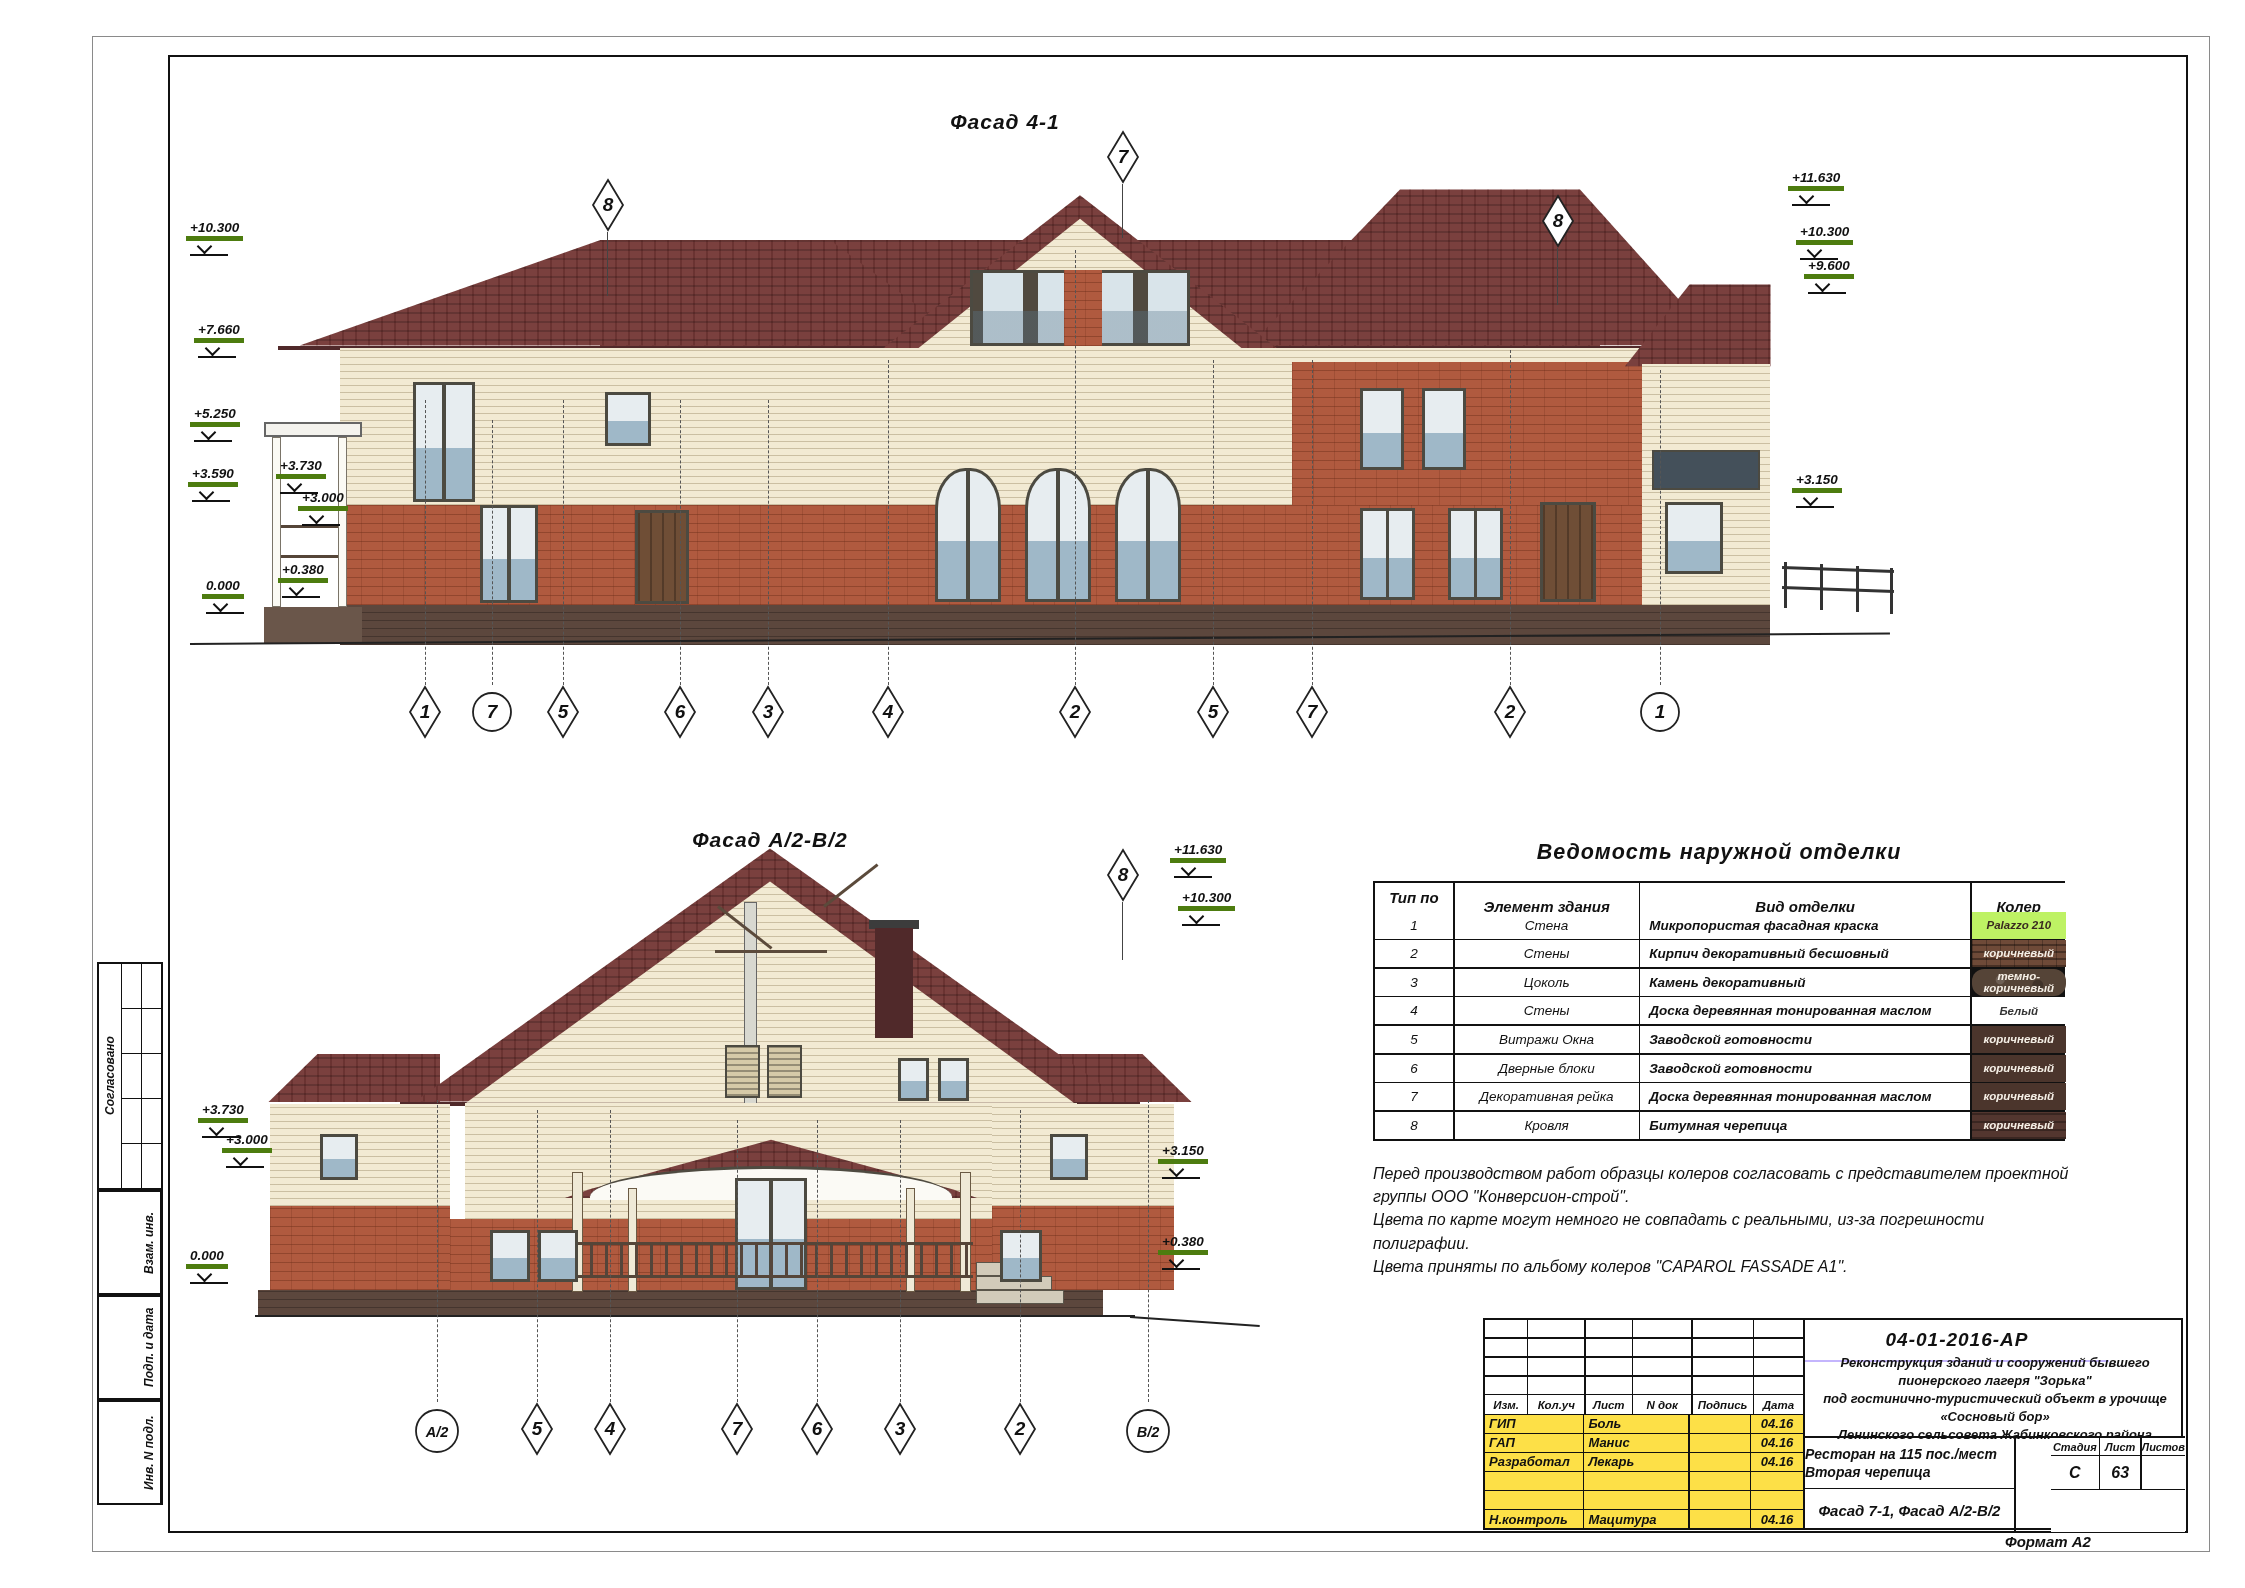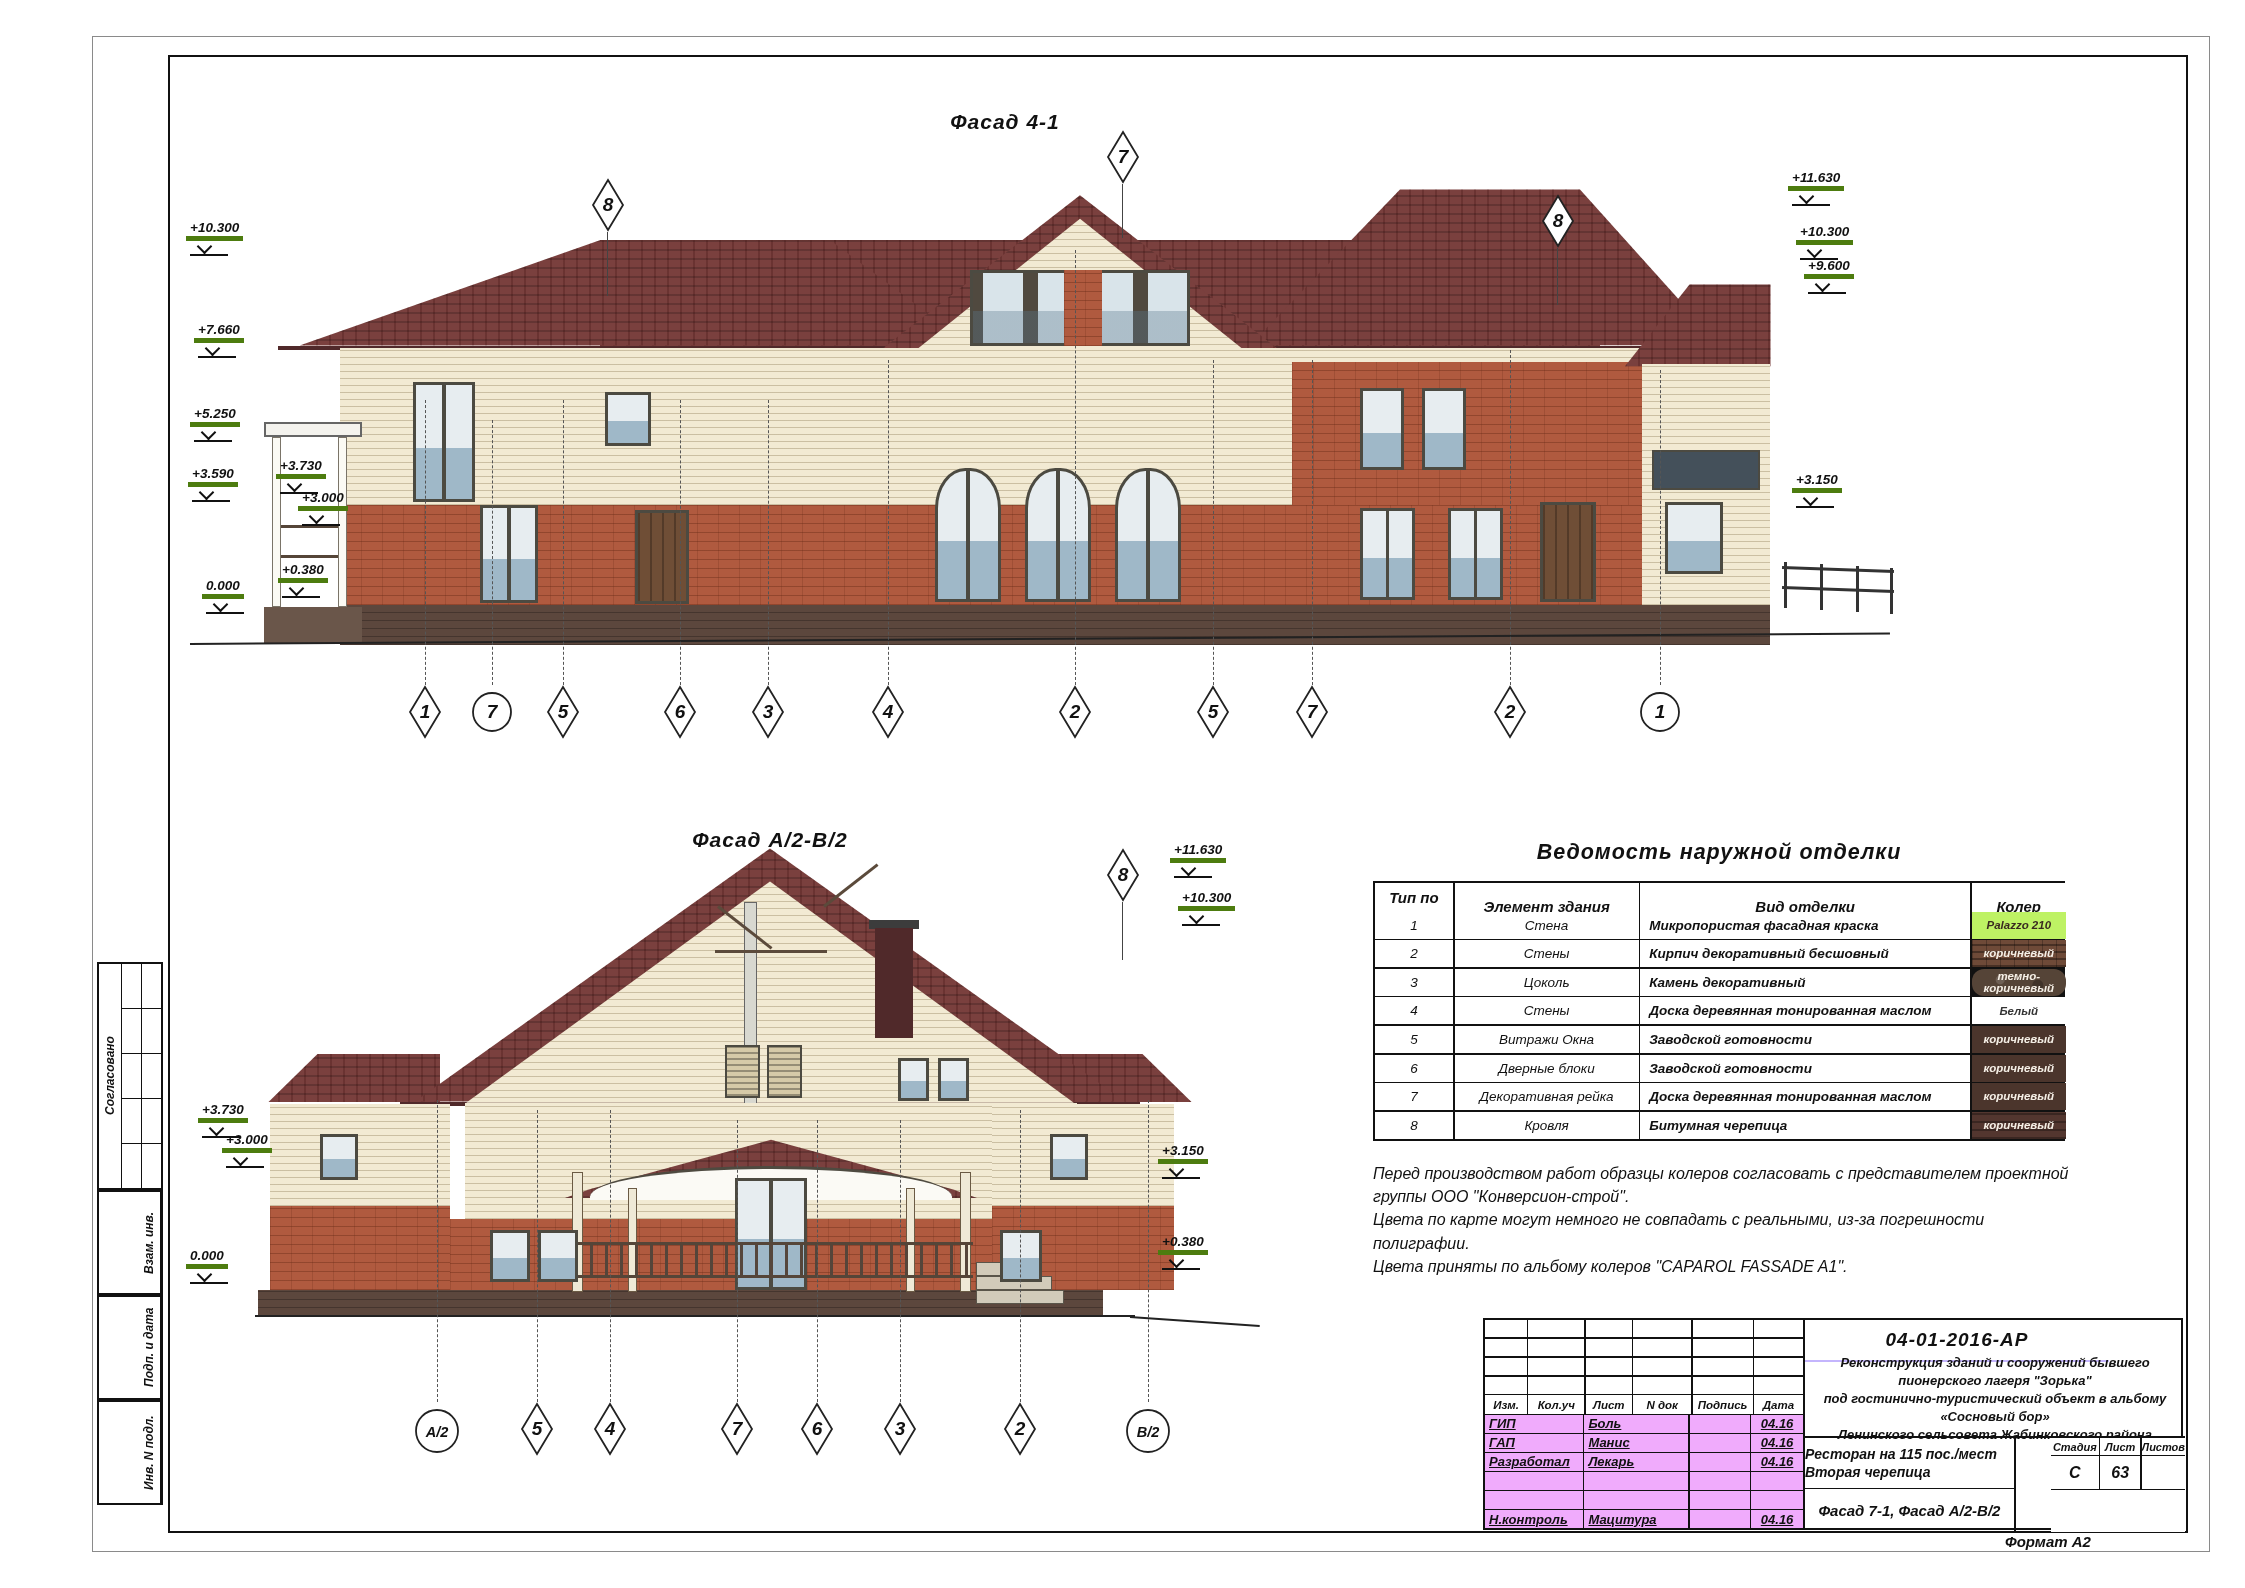--- a/index.html
+++ b/index.html
@@ -66,21 +66,21 @@
   .notes{position:absolute;left:1373px;top:1162px;width:710px;font:italic 500 16px "Liberation Sans",sans-serif;line-height:1.45;}
 
   
   .tb{position:absolute;left:1483px;top:1318px;width:700px;height:212px;border:2.6px solid #111;box-sizing:border-box;}
   .tb-left{position:absolute;left:0;top:0;width:320px;height:100%;border-right:2px solid #111;box-sizing:border-box;display:flex;flex-direction:column;}
   .tb-empty{height:74px;display:grid;grid-template-columns:42px 56px 46px 58px 60px 1fr;grid-template-rows:repeat(4,1fr);background:#111;gap:1.4px;border-bottom:1.4px solid #111;}
   .tb-empty>div{background:#fff;}
   .tb-head{height:19px;display:grid;grid-template-columns:42px 56px 46px 58px 60px 1fr;background:#111;gap:1.4px;border-bottom:1.4px solid #111;}
   .tb-head>div{background:#fff;display:flex;align-items:center;justify-content:center;font:italic 600 11.5px "Liberation Sans",sans-serif;}
   .tb-rows{flex:1;display:grid;grid-template-columns:98px 104px 60px 1fr;grid-template-rows:repeat(6,1fr);background:#111;gap:1.4px;}
-  .tb-rows>div{background:#f0abfc;display:flex;align-items:center;font:italic 600 13px "Liberation Sans",sans-serif;padding-left:4px;box-sizing:border-box;text-decoration:underline;}
+  .tb-rows>div{background:#fde047;display:flex;align-items:center;font:italic 600 13px "Liberation Sans",sans-serif;padding-left:4px;box-sizing:border-box;}
   .tb-rows>div.dt{justify-content:center;padding-left:0;}
   .tb-doc{position:absolute;left:320px;top:0;width:304px;height:42px;border-bottom:2px solid #c4b5fd;box-sizing:border-box;
           display:flex;align-items:center;justify-content:center;font:italic 600 19px "Liberation Sans",sans-serif;letter-spacing:1px;}
   .tb-proj{position:absolute;left:320px;top:42px;width:380px;height:76px;border-bottom:2px solid #111;box-sizing:border-box;
            display:flex;flex-direction:column;align-items:center;justify-content:center;text-align:center;
            font:italic 600 13px "Liberation Sans",sans-serif;line-height:1.4;}
   .tb-bot{position:absolute;left:320px;top:118px;width:380px;height:94px;display:flex;}
   .tb-obj{width:237px;border-right:2px solid #111;box-sizing:border-box;display:flex;flex-direction:column;}
   .tb-obj-top{height:50px;border-bottom:1.6px solid #111;display:flex;flex-direction:column;align-items:flex-start;justify-content:center;
               font:italic 600 14px "Liberation Sans",sans-serif;line-height:1.3;}
@@ -567,21 +567,21 @@
           <div class="dt"></div>
         <div>Н.контроль</div>
           <div>Мацитура</div>
           <div></div>
           <div class="dt">04.16</div>
       </div>
     </div>
     <div class="tb-doc">04-01-2016-АР</div>
     <div class="tb-proj">
       <div>Реконструкция зданий и сооружений бывшего пионерского лагеря "Зорька"</div>
-      <div>под  гостинично-туристический объект в альбому «Сосновый бор»</div>
+      <div>под  гостинично-туристический объект в урочище «Сосновый бор»</div>
       <div>Ленинского сельсовета Жабинковского района</div>
     </div>
     <div class="tb-bot">
       <div class="tb-obj">
         <div class="tb-obj-top">
           <div>Ресторан на 115 пос./мест</div>
           <div>Вторая черепица</div>
         </div>
         <div class="tb-obj-bot">Фасад 7-1, Фасад А/2-В/2</div>
       </div>

